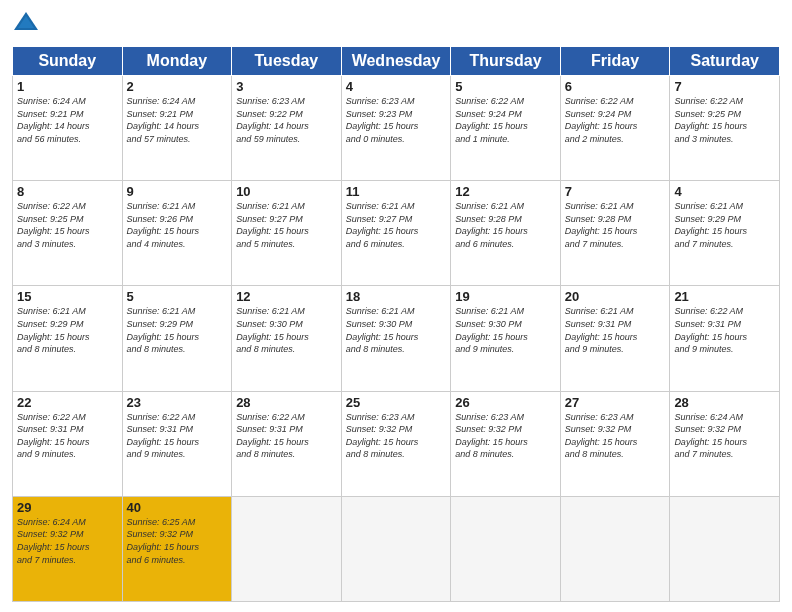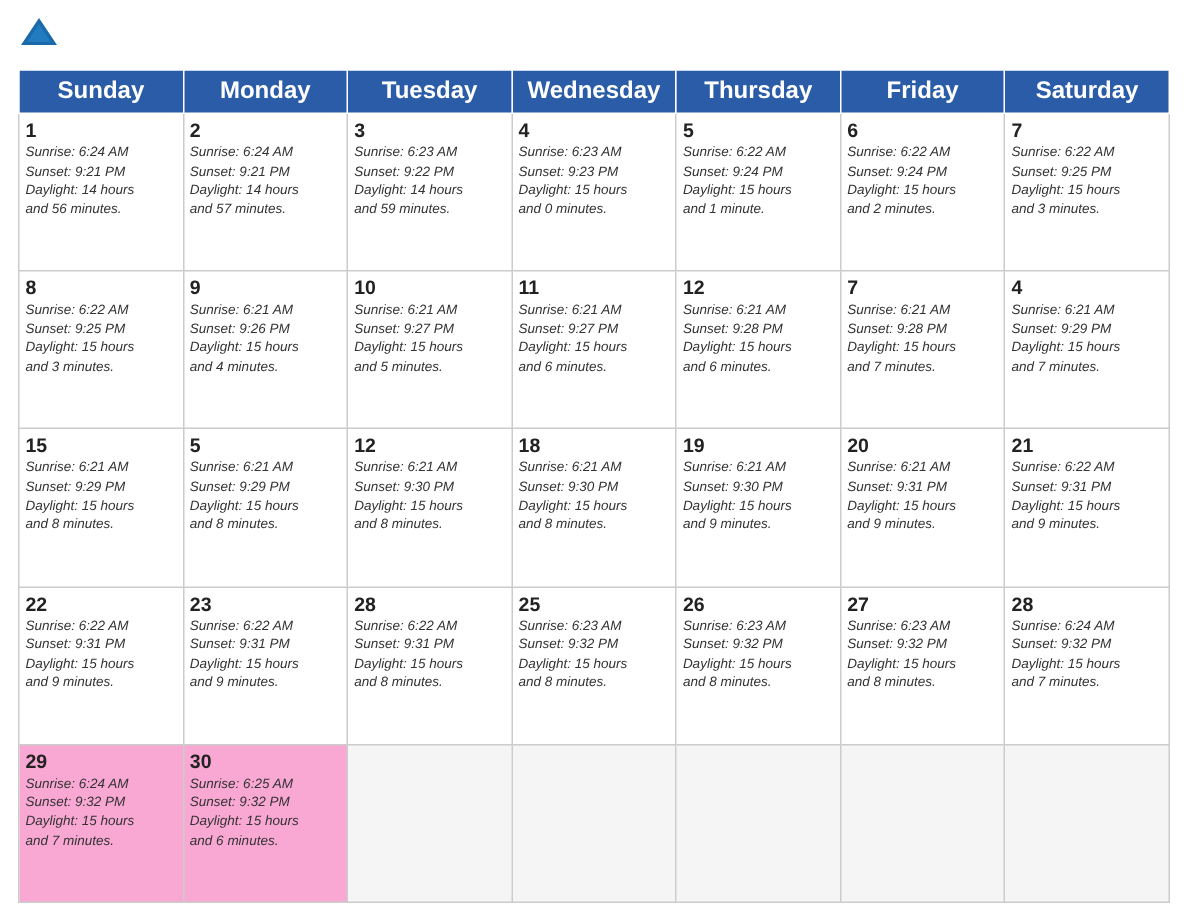--- a/index.html
+++ b/index.html
@@ -83,21 +83,21 @@
       background: #fff;
       height: 88px;
     }
     .calendar tbody tr td.empty {
       background: #f5f5f5;
     }
     .calendar tbody tr:last-child td {
       background: #f5f5f5;
     }
     .calendar tbody tr:last-child td.has-data {
-      background: #f9a8d4;
+      background: #eab308;
     }
     .day-num {
       font-size: 13px;
       font-weight: bold;
       color: #222;
       display: block;
       margin-bottom: 1px;
     }
     .day-info {
       font-size: 9px;
@@ -346,21 +346,21 @@
         </tr>
         <tr>
           <td class="has-data">
             <span class="day-num">29</span>
             <div class="day-info" style="white-space: pre-line;">Sunrise: 6:24 AM
 Sunset: 9:32 PM
 Daylight: 15 hours
 and 7 minutes.</div>
           </td>
           <td class="has-data">
-            <span class="day-num">30</span>
+            <span class="day-num">40</span>
             <div class="day-info" style="white-space: pre-line;">Sunrise: 6:25 AM
 Sunset: 9:32 PM
 Daylight: 15 hours
 and 6 minutes.</div>
           </td>
           <td class="empty"></td>
           <td class="empty"></td>
           <td class="empty"></td>
           <td class="empty"></td>
           <td class="empty"></td>

